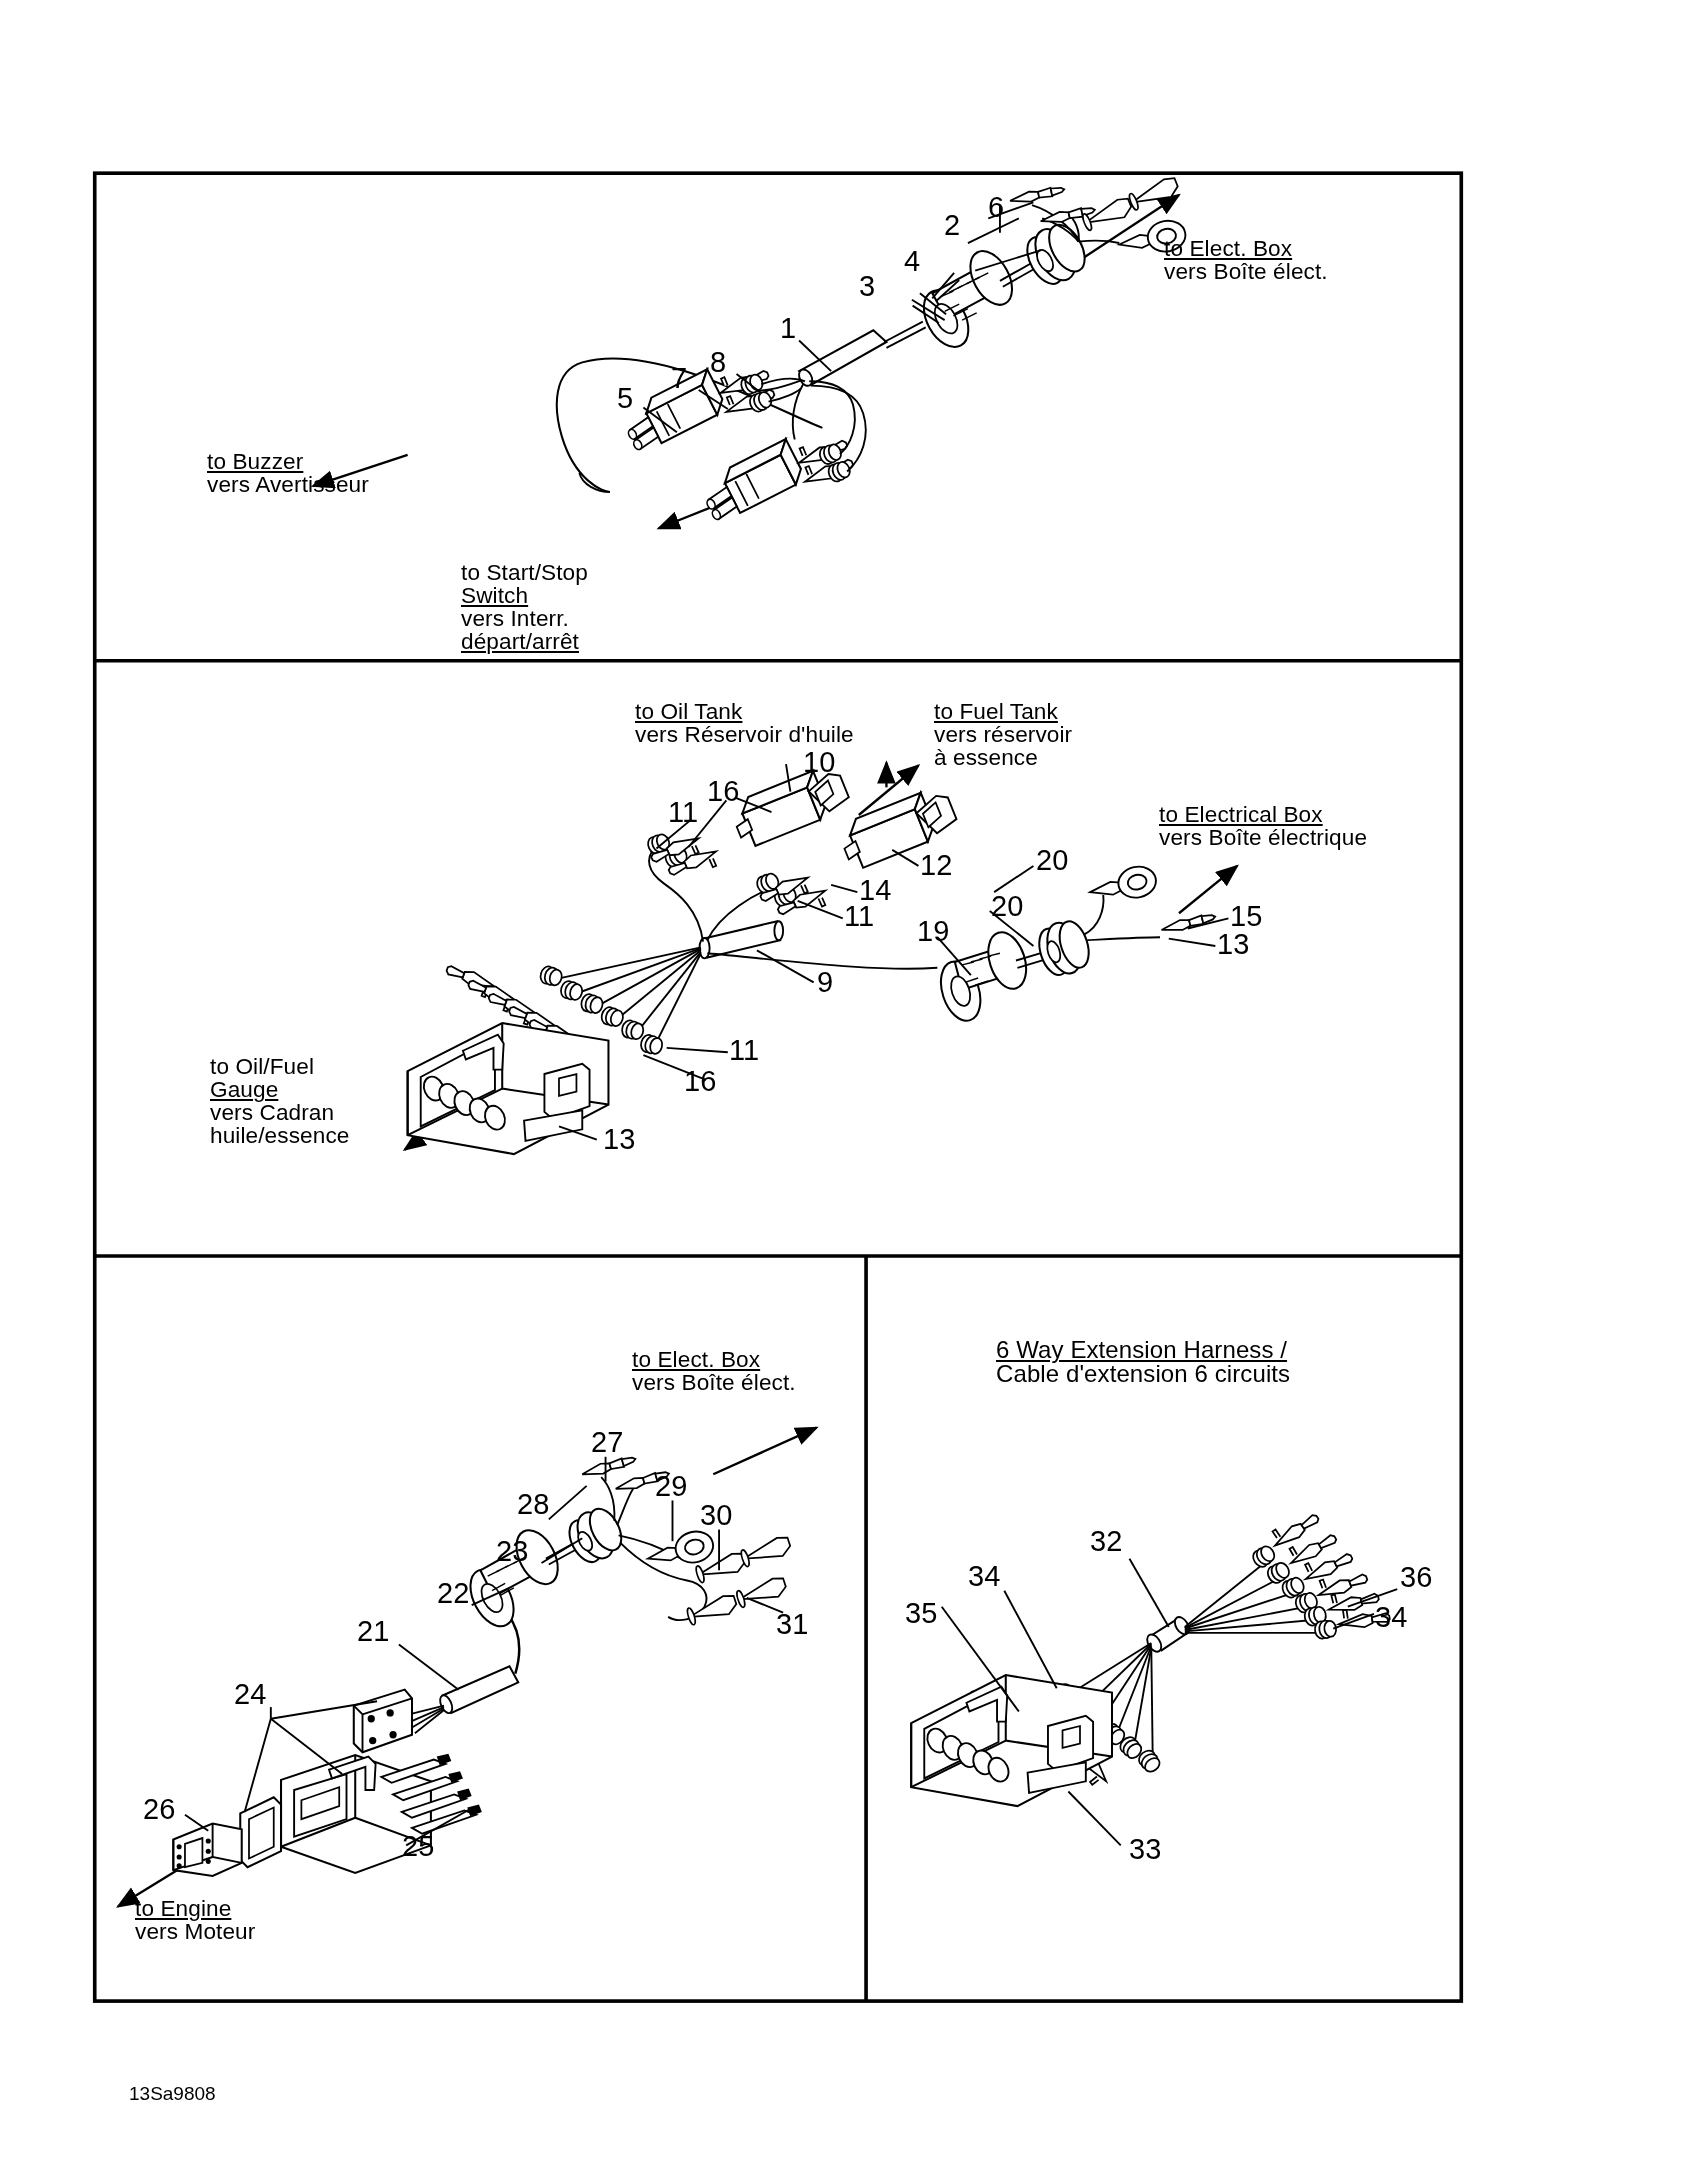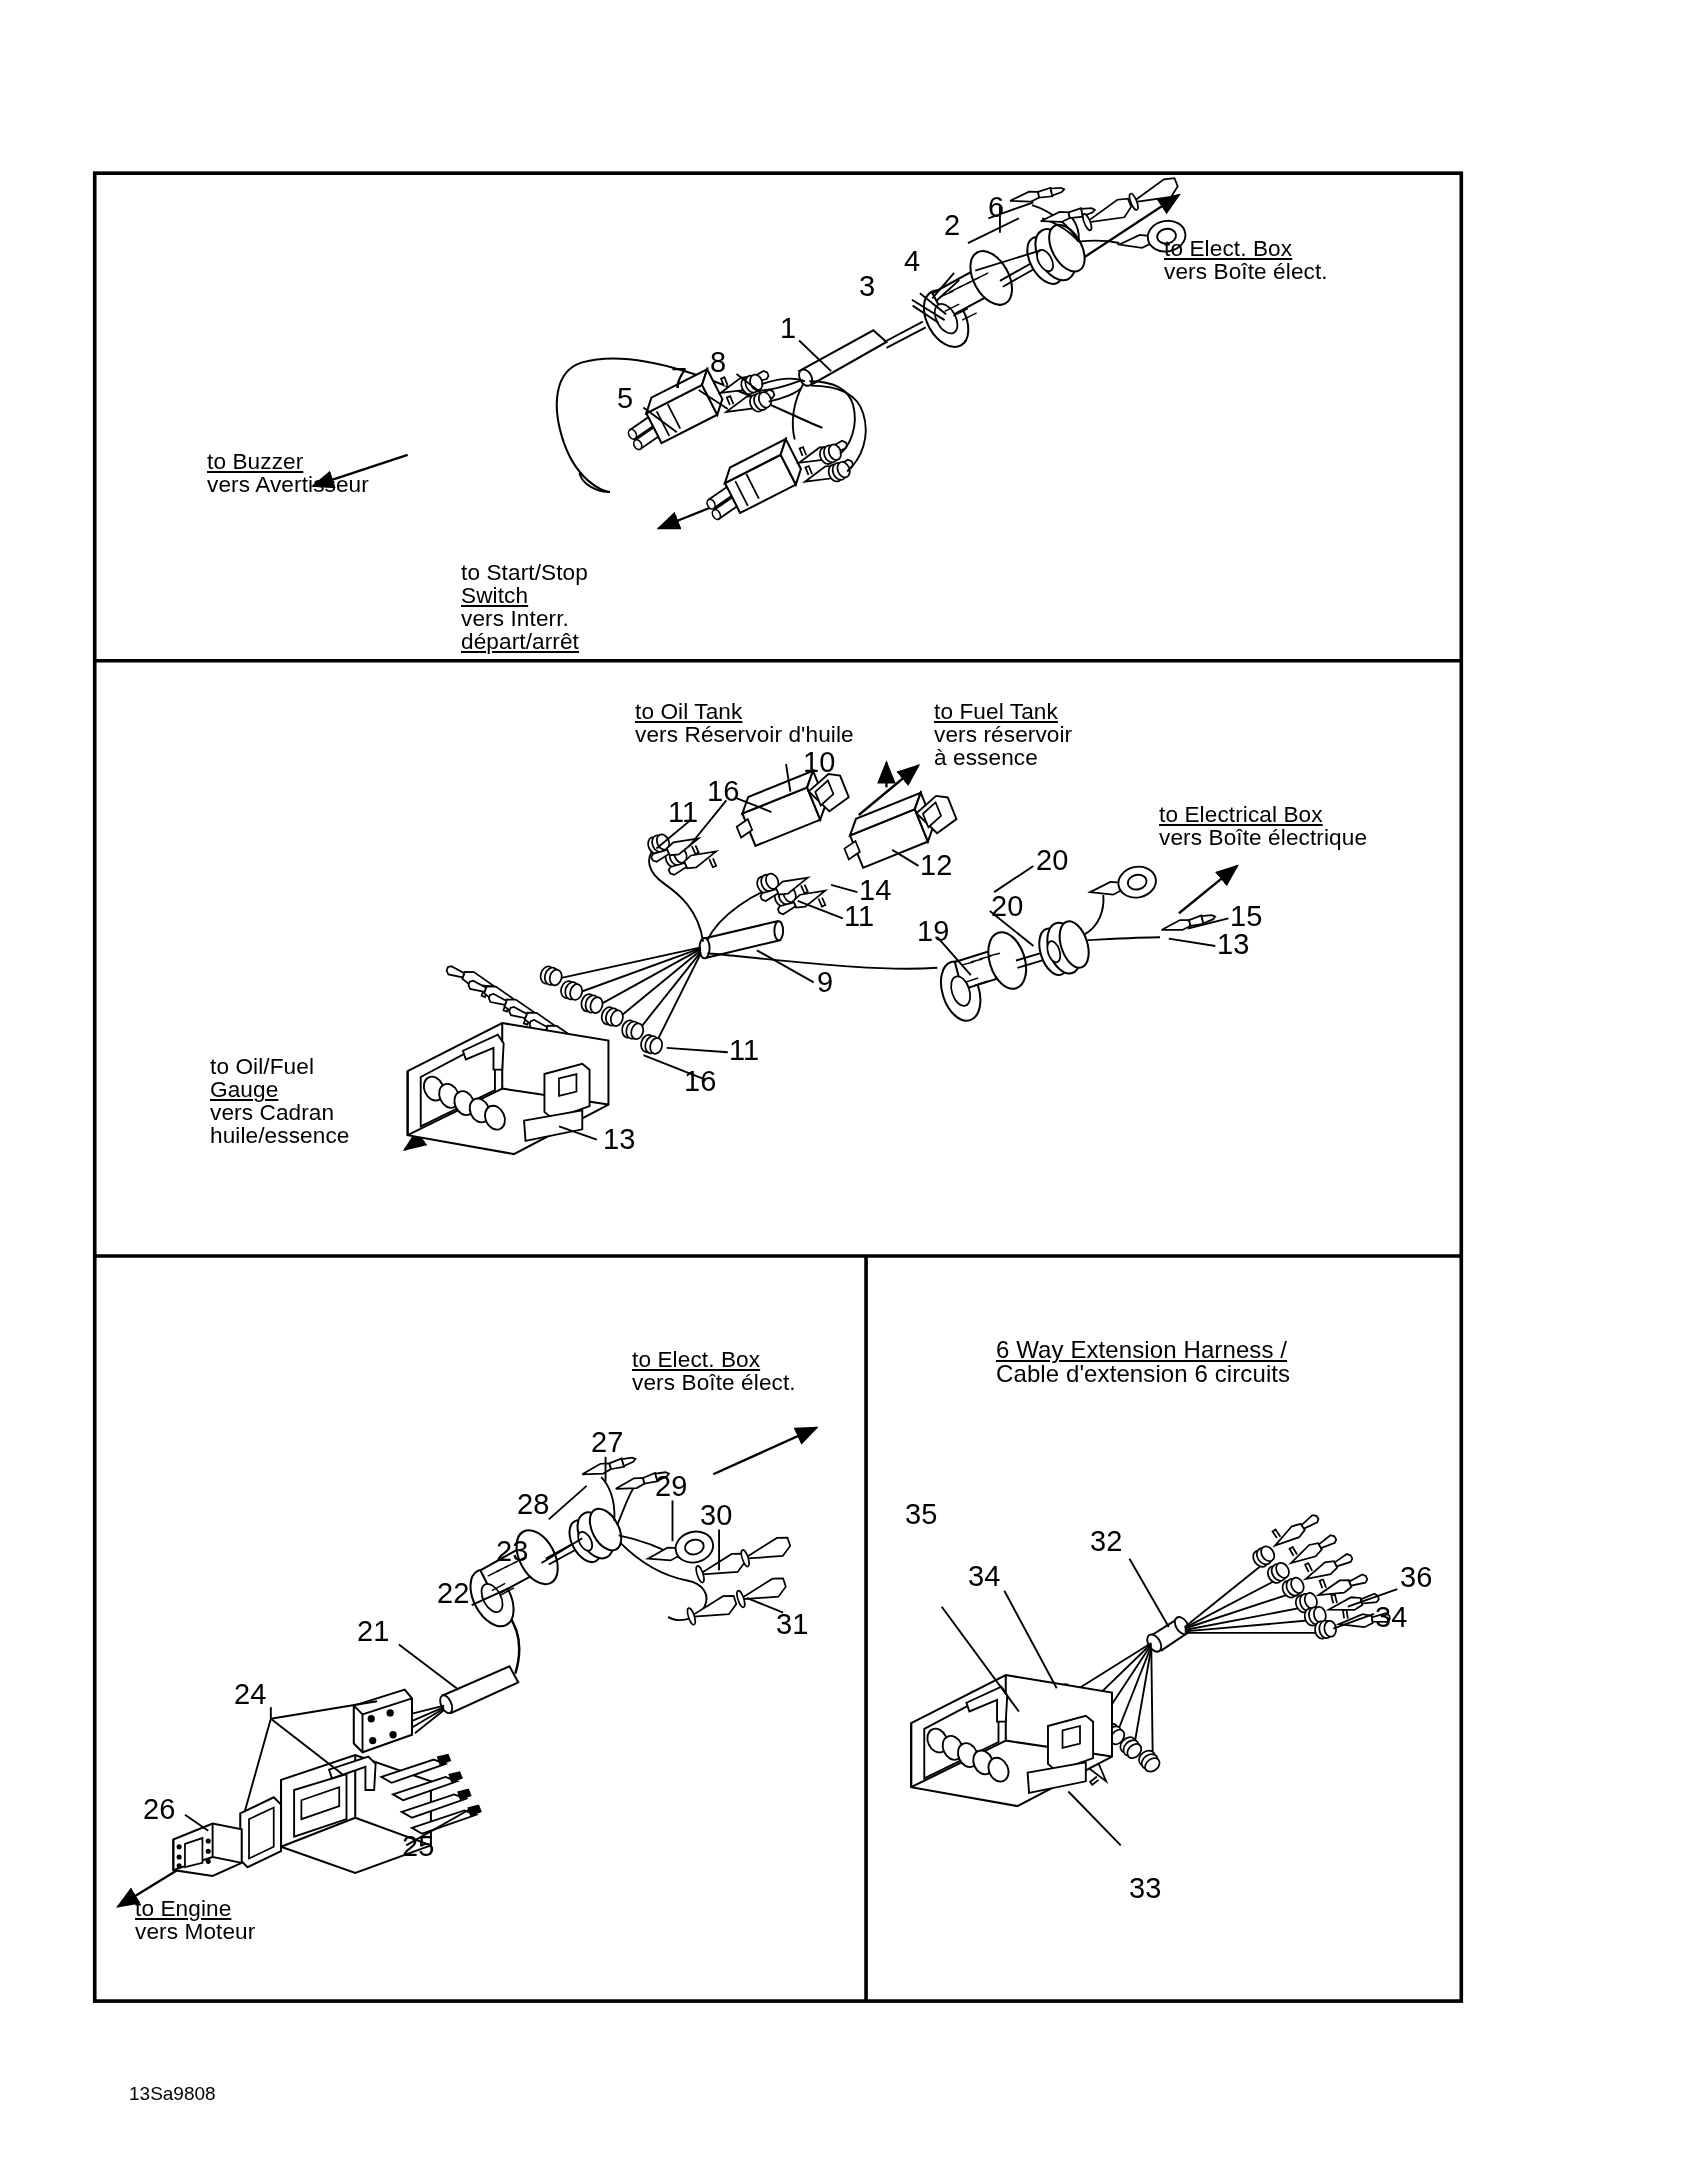--- a/index.html
+++ b/index.html
@@ -746,22 +746,22 @@
   <div class="num" style="left:655px;top:1472px;">29</div>
   <div class="num" style="left:700px;top:1501px;">30</div>
   <div class="num" style="left:776px;top:1610px;">31</div>
 
   <div class="lbl big" style="left:996px;top:1338px;">
     <span class="ln ul">6 Way Extension Harness /</span>
     <span class="ln">Cable d'extension 6 circuits</span>
   </div>
 
   <div class="num" style="left:1090px;top:1527px;">32</div>
-  <div class="num" style="left:1129px;top:1835px;margin-top:39px;">33</div>
+  <div class="num" style="left:1129px;top:1835px;">33</div>
   <div class="num" style="left:968px;top:1562px;">34</div>
   <div class="num" style="left:1375px;top:1603px;">34</div>
-  <div class="num" style="left:905px;top:1500px;text-align:center;">35</div>
+  <div class="num" style="left:905px;top:1599px;text-align:center;">35</div>
   <div class="num" style="left:1400px;top:1563px;">36</div>
 
   <div class="foot" style="left:93px;top:2083px;margin-left:36px;">13Sa9808</div>
 
 </div>
 
 
 </body></html>

